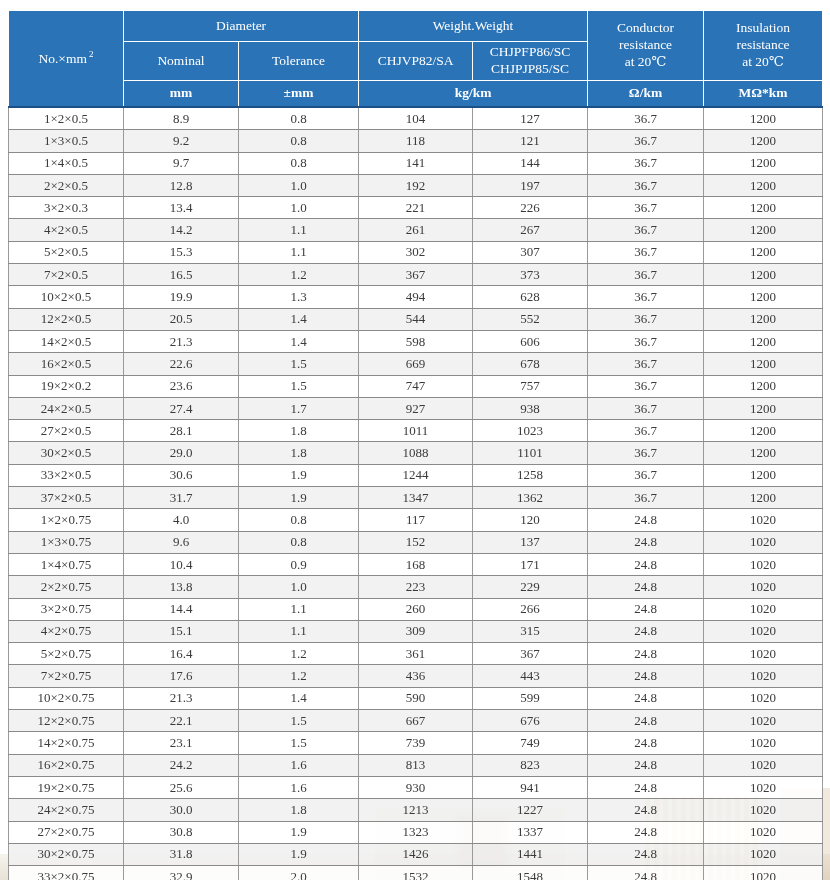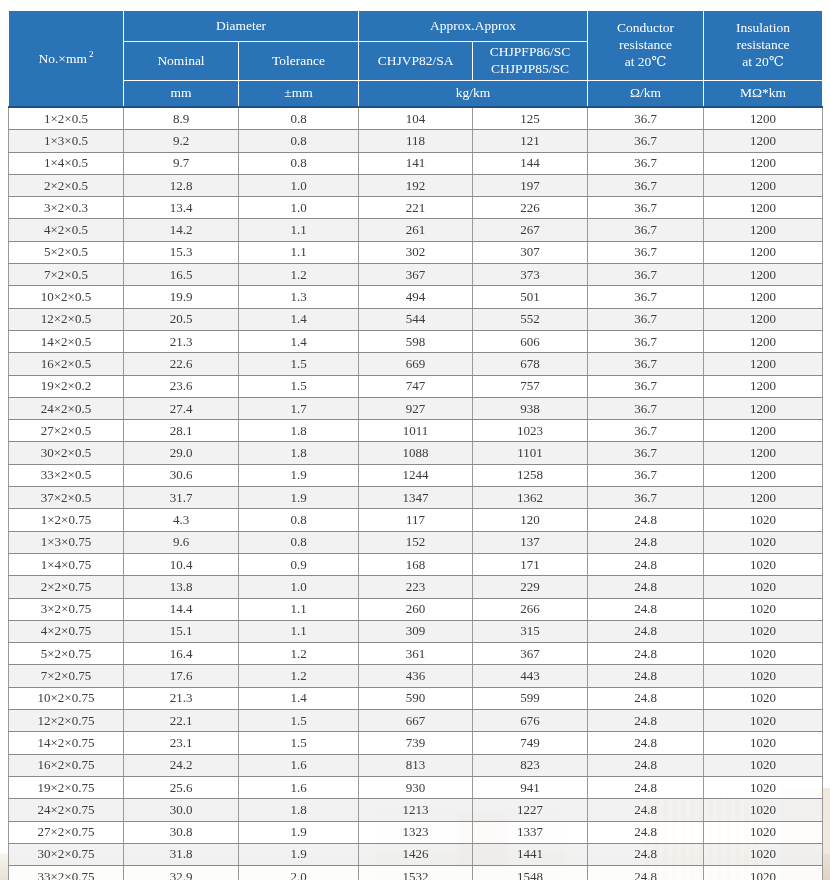--- a/index.html
+++ b/index.html
@@ -41,21 +41,21 @@
   
   thead th{
     background:var(--header-bg);
     color:#fff;font-weight:normal;font-size:13.5px;
     border:1px solid #fff;
     padding:0 2px;line-height:1.25;text-align:center;
   }
   thead tr.h1 th{height:30px;}
   thead tr.h2 th{height:38px;}
   thead tr.h3 th{height:25px;}
-  thead tr.h3 th{border-bottom:2px solid var(--header-line);}
+  thead tr.h3 th{border-bottom:2px solid var(--header-line);font-weight:bold;}
   th.span-all{border-bottom:2px solid var(--header-line);}
   th.span-two{}
   thead th sup{font-size:9px;vertical-align:super;margin-left:2px;}
   
   tbody td{
     height:21.3px;padding:0 2px;
     text-align:center;vertical-align:middle;
     font-size:13px;color:#3b3b3b;
     border-left:1px solid #9a9a9a;border-right:1px solid #9a9a9a;
     border-top:1px solid #8a8a8a;border-bottom:1px solid #8a8a8a;
@@ -84,21 +84,21 @@
         <col style="width:115px">
         <col style="width:116px">
       <col style="width:119px">
     </colgroup>
     <thead>
       <tr class="h1">
         <th rowspan="3" class="span-all">
           <span>No.×mm</span><sup>2</sup>
         </th>
         <th colspan="2">Diameter</th>
-        <th colspan="2">Approx.Approx</th>
+        <th colspan="2">Weight.Weight</th>
         <th rowspan="2" class="span-two">
           <span style="display:block">Conductor</span>
           <span style="display:block">resistance</span>
           <span style="display:block">at 20℃</span>
         </th>
         <th rowspan="2" class="span-two">
           <span style="display:block">Insulation</span>
           <span style="display:block">resistance</span>
           <span style="display:block">at 20℃</span>
         </th>
@@ -119,21 +119,21 @@
         <th>Ω/km</th>
         <th>MΩ*km</th>
       </tr>
     </thead>
     <tbody>
         <tr>
           <td>1×2×0.5</td>
           <td>8.9</td>
           <td>0.8</td>
           <td>104</td>
-          <td>125</td>
+          <td>127</td>
           <td>36.7</td>
           <td>1200</td>
         </tr>
         <tr class="alt">
           <td>1×3×0.5</td>
           <td>9.2</td>
           <td>0.8</td>
           <td>118</td>
           <td>121</td>
           <td>36.7</td>
@@ -191,21 +191,21 @@
           <td>367</td>
           <td>373</td>
           <td>36.7</td>
           <td>1200</td>
         </tr>
         <tr>
           <td>10×2×0.5</td>
           <td>19.9</td>
           <td>1.3</td>
           <td>494</td>
-          <td>501</td>
+          <td>628</td>
           <td>36.7</td>
           <td>1200</td>
         </tr>
         <tr class="alt">
           <td>12×2×0.5</td>
           <td>20.5</td>
           <td>1.4</td>
           <td>544</td>
           <td>552</td>
           <td>36.7</td>
@@ -278,21 +278,21 @@
           <td>37×2×0.5</td>
           <td>31.7</td>
           <td>1.9</td>
           <td>1347</td>
           <td>1362</td>
           <td>36.7</td>
           <td>1200</td>
         </tr>
         <tr>
           <td>1×2×0.75</td>
-          <td>4.3</td>
+          <td>4.0</td>
           <td>0.8</td>
           <td>117</td>
           <td>120</td>
           <td>24.8</td>
           <td>1020</td>
         </tr>
         <tr class="alt">
           <td>1×3×0.75</td>
           <td>9.6</td>
           <td>0.8</td>

